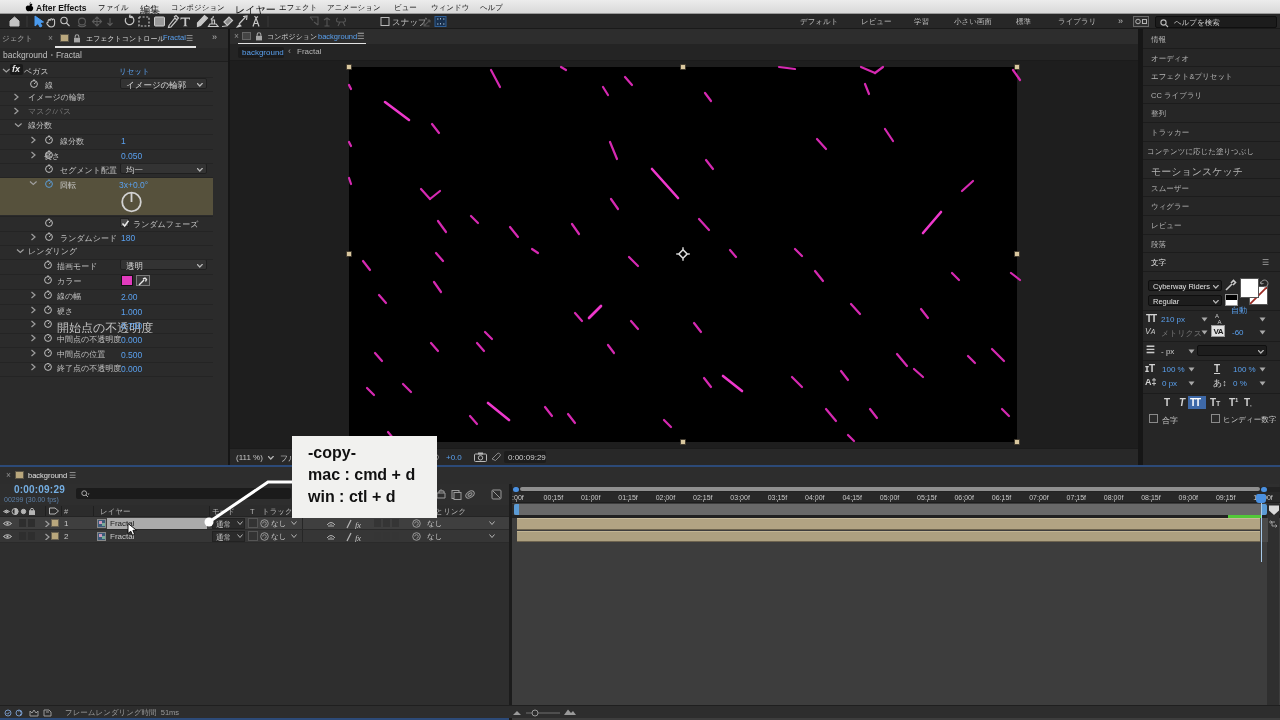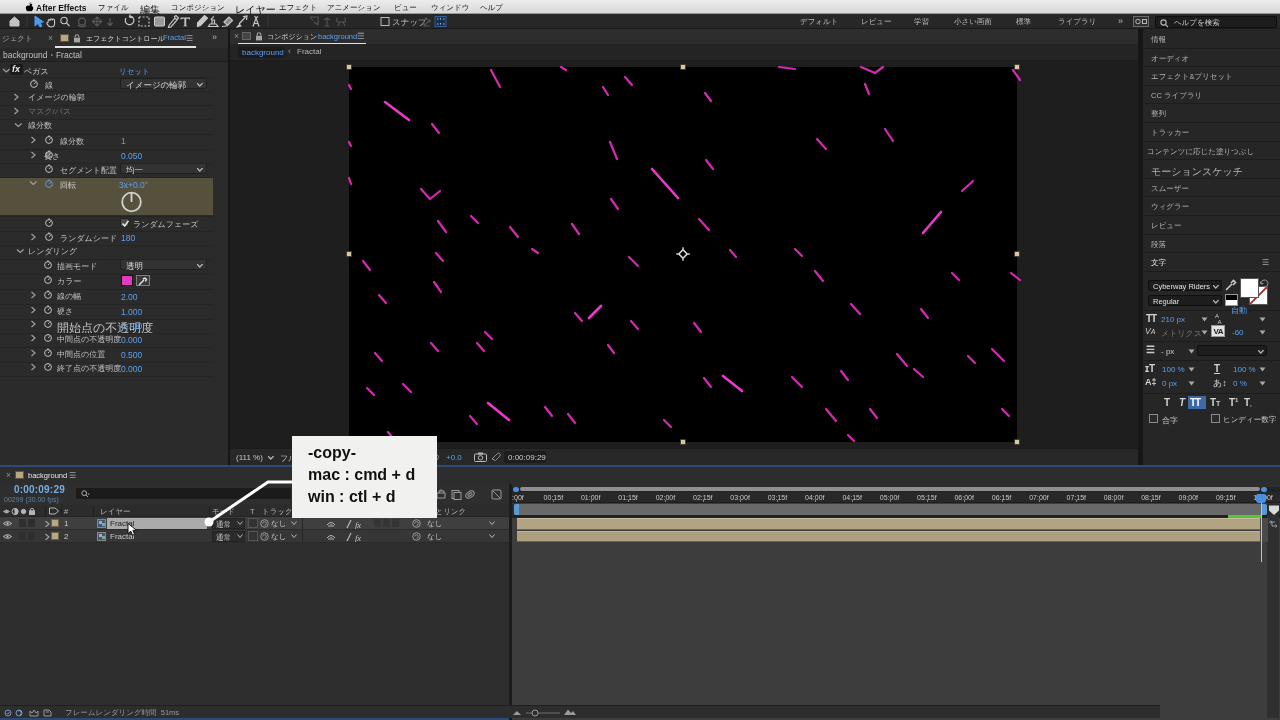--- a/index.html
+++ b/index.html
@@ -826,21 +826,21 @@
 
   <div class="abs" style="left:1260.5px;top:27px;width:1.5px;height:68px;background:#a6c9e8;"></div>
   <div class="abs" style="left:1256px;top:27px;width:10px;height:9px;background:#4a90e0;border-radius:2px 2px 3px 3px;"></div>
   <svg class="abs" style="left:1268px;top:38px;" width="12" height="11" viewBox="0 0 12 11">
         <path d="M1 0.5 H11 V5.5 L6 10 L1 5.5 Z" fill="#d9d9d9"></path>
       </svg>
   <svg class="abs" style="left:1268px;top:52px;" width="11" height="10" viewBox="0 0 11 10">
         <path d="M1 3 h6 M4 3 v4 h5 M2.5 1.5 l1.5 1.5 l-1.5 1.5 M7.5 5.5 l1.5 1.5 l-1.5 1.5" fill="none" stroke="#9a9a9a"></path>
       </svg>
 
-  <div class="abs" style="left:0;top:238px;width:1160px;height:13px;background:#2d2d2d;border-top:1px solid #1f1f1f;">
+  <div class="abs" style="left:0;top:238px;width:1280px;height:13px;background:#2d2d2d;border-top:1px solid #1f1f1f;">
     <svg class="abs" style="left:4px;top:1.5px;" width="90" height="10" viewBox="0 0 90 10">
       <g fill="none" stroke="#7596c4" stroke-width="1">
             <circle cx="4" cy="5" r="3"></circle>
             <path d="M2.5 5 l1.2 1.2 l2 -2.4"></path>
             <circle cx="15" cy="5" r="3"></circle>
             <path d="M14 3 a2 2 0 0 1 2 4"></path>
           </g>
       <g fill="none" stroke="#9a9a9a" stroke-width="1">
             <path d="M26 8 V3 l2 2 l2 -3 l2 3 l2 -2 V8 Z"></path>
             <path d="M40 8 V2 h5 l2 2 v4 Z M42 4 h3"></path>

